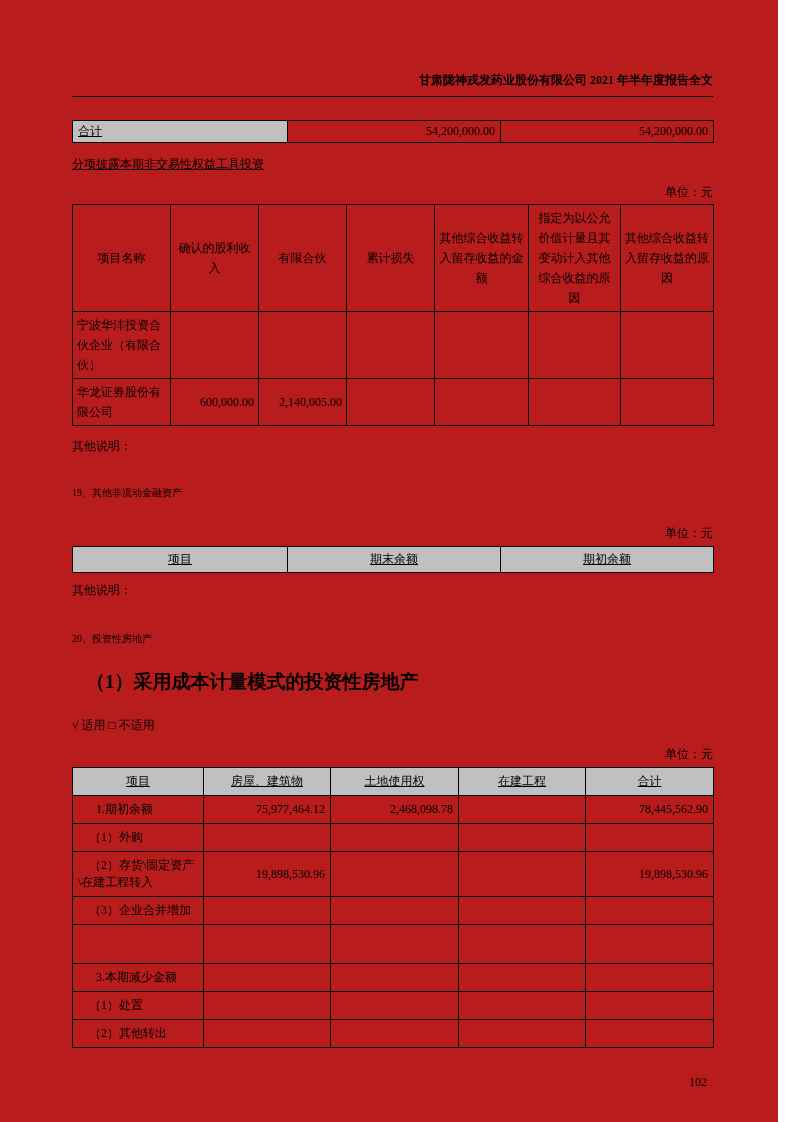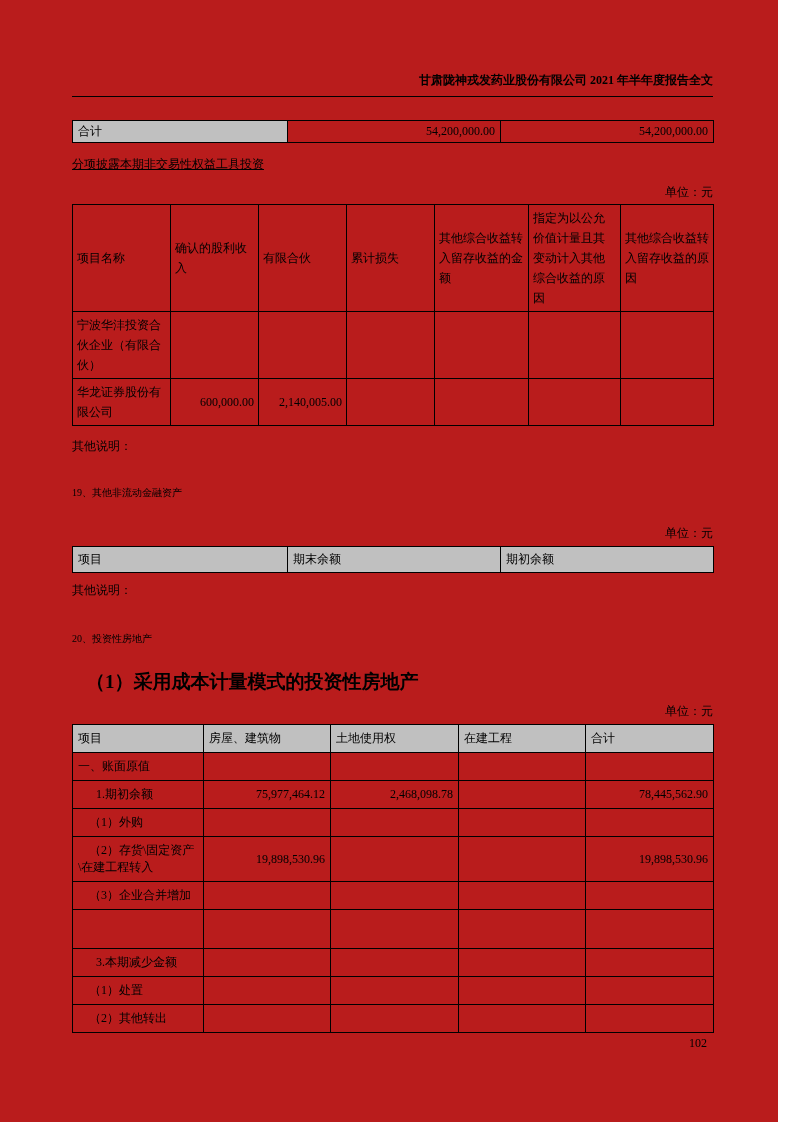--- a/index.html
+++ b/index.html
@@ -8,22 +8,22 @@
     font-family:"Liberation Serif","DejaVu Serif",serif;color:#000;
     padding-top:72px;box-sizing:border-box;overflow:hidden;
   }
   .inner{margin-left:72px;width:641px;}
   .doc-header{
     text-align:right;font-size:12px;font-weight:bold;line-height:16px;
     padding-bottom:8px;border-bottom:1px solid #000;
   }
   table{width:100%;border-collapse:collapse;table-layout:fixed;font-size:12px;}
   td{border:1px solid #000;padding:2px 5px;line-height:17px;vertical-align:middle;word-break:break-all;}
-  .gray{background:#c0c0c0;}
-  .ctr{text-align:left;}
+  .gray{background:#c0c0c0;text-decoration:underline;}
+  .ctr{text-align:center;}
   .num{text-align:right;}
   .tbl-carry{margin-top:23px;}
   .para{font-size:12px;line-height:16px;}
   .intro{margin-top:13px;text-decoration:underline;}
   .unit{font-size:12px;text-align:right;}
   .unit-1{margin-top:12px;margin-bottom:3px;}
   .tbl-equity td{line-height:20px;padding:3px 4px;}
   .tbl-equity .name{text-align:left;}
   .note-1{margin-top:12px;}
   .h3{font-size:10px;font-weight:normal;line-height:17px;}
@@ -33,21 +33,21 @@
   .note-2{margin-top:9px;}
   .h3-20{margin-top:32px;}
   .h4{font-size:19px;font-weight:bold;line-height:17px;margin-top:26px;margin-left:14px;}
   .applic{margin-top:27px;}
   .unit-3{margin-top:13px;margin-bottom:4px;}
   .tbl-invest td{padding:5px 5px;}
   .lab0{padding-left:7px;}
   .lab1{padding-left:7px;text-indent:18px;}
   .lab2{padding-left:7px;text-indent:11px;}
   .empty-row td{height:28px;}
-  .page-num{position:absolute;top:1036px;right:71px;font-size:12px;}
+  .page-num{position:absolute;top:1075px;right:71px;font-size:12px;}
 </style>
 </head>
 <body>
 
 <div class="sheet">
   <div class="inner">
 
     <div class="doc-header">
       <span>甘肃陇神戎发药业股份有限公司 2021 年半年度报告全文</span>
     </div>
@@ -132,47 +132,41 @@
         </tr>
       </tbody>
     </table>
 
     <p class="para note-2">其他说明：</p>
 
     <div class="h3 h3-20">20、投资性房地产</div>
 
     <div class="h4">（1）采用成本计量模式的投资性房地产</div>
 
+    <p class="para applic">√ 适用 □ 不适用</p>
 
     <div class="unit unit-3">单位：元</div>
 
     <table class="tbl-invest">
       <colgroup>
         <col style="width:131px">
           <col style="width:127px">
           <col style="width:128px">
           <col style="width:127px">
           <col style="width:128px">
       </colgroup>
       <tbody>
         <tr>
           <td class="gray ctr">项目</td>
           <td class="gray ctr">房屋、建筑物</td>
           <td class="gray ctr">土地使用权</td>
           <td class="gray ctr">在建工程</td>
           <td class="gray ctr">合计</td>
         </tr>
         <tr>
-          <td class="lab0">一、账面原值</td>
-          <td class="num"></td>
-          <td class="num"></td>
-          <td class="num"></td>
-          <td class="num"></td>
-        </tr>
-        <tr>
           <td class="lab1">1.期初余额</td>
           <td class="num">75,977,464.12</td>
           <td class="num">2,468,098.78</td>
           <td class="num"></td>
           <td class="num">78,445,562.90</td>
         </tr>
         <tr>
           <td class="lab2">（1）外购</td>
           <td class="num"></td>
           <td class="num"></td>

